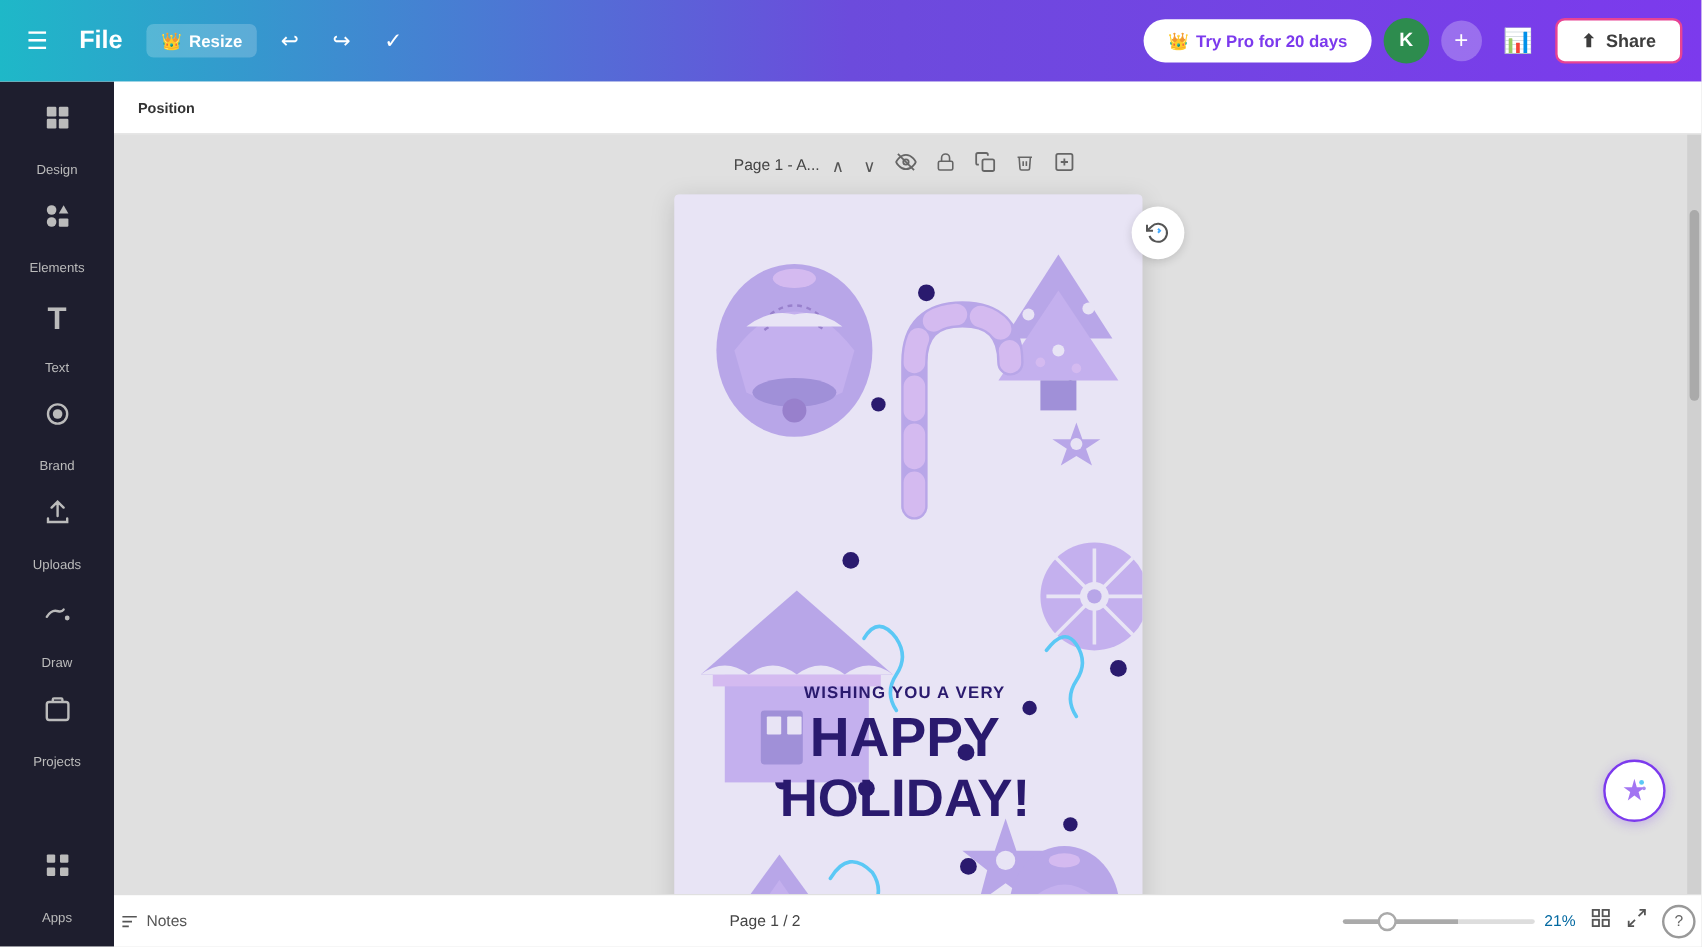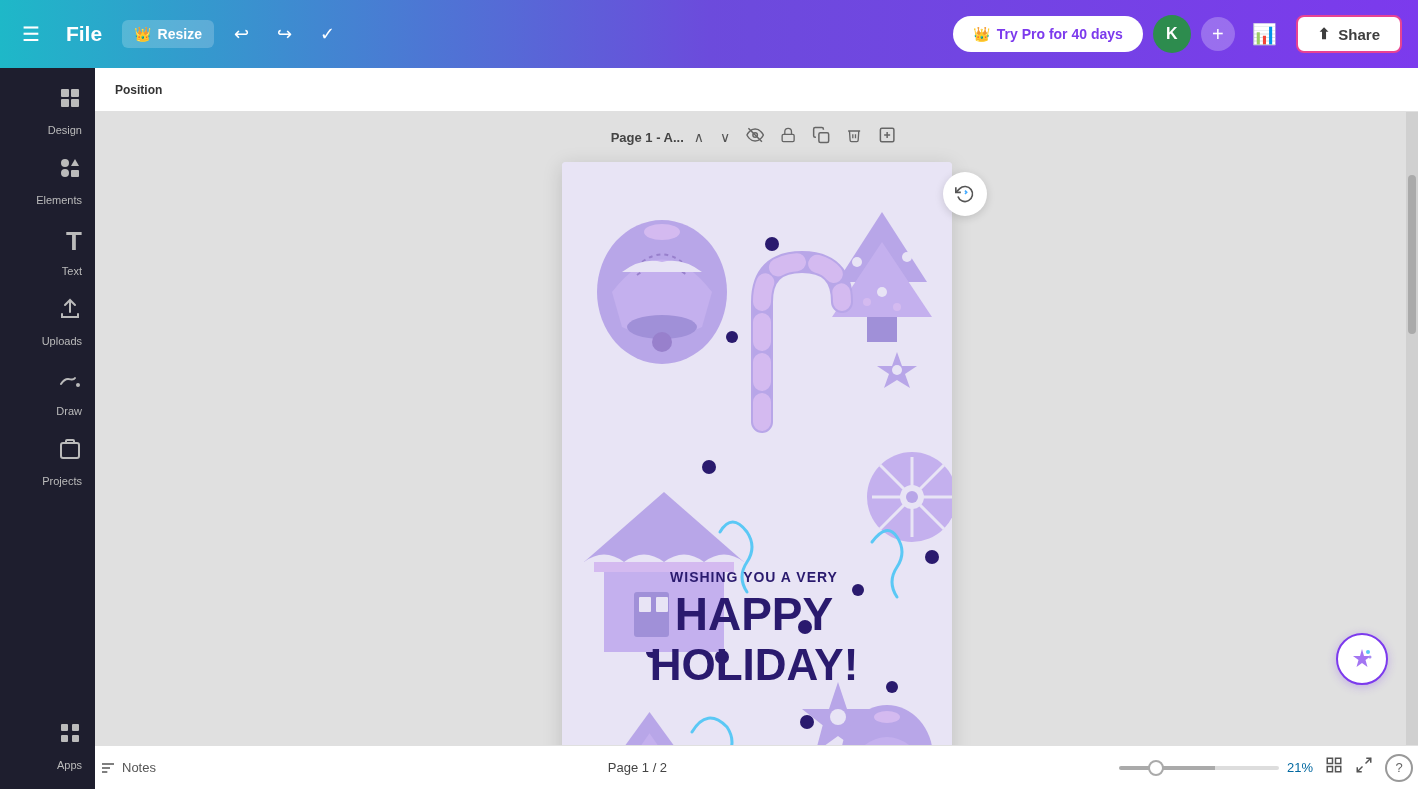--- a/index.html
+++ b/index.html
@@ -84,22 +84,22 @@
       background: #1e1e2e;
       display: flex;
       flex-direction: column;
       align-items: center;
       padding: 8px 0;
       flex-shrink: 0;
     }
     .sidebar-item {
       display: flex;
       flex-direction: column;
-      align-items: flex-end;
-      gap: 8px;
+      align-items: center;
+      gap: 20px;
       padding: 10px 8px;
       border-radius: 8px;
       cursor: pointer;
       width: 85px;
       color: #ccc;
     }
     .sidebar-item .icon { font-size: 22px; color: #bbb; }
     .sidebar-item .label { font-size: 11px; color: #bbb; }
 
     
@@ -138,21 +138,21 @@
       position: absolute;
       top: 10px;
       left: 50%;
       transform: translateX(-50%);
       display: flex;
       align-items: center;
       gap: 4px;
       background: transparent;
       z-index: 10;
     }
-    .page-label { font-size: 13px; color: #444; font-weight: 700; }
+    .page-label { font-size: 13px; color: #444; font-weight: 400; }
     .page-nav-btn { background: none; border: none; cursor: pointer; color: #555; font-size: 14px; padding: 4px 6px; }
     .page-tool-btn { background: none; border: none; cursor: pointer; color: #555; font-size: 16px; padding: 4px 6px; border-radius: 4px; }
 
     
     .design-card {
       position: absolute;
       top: 50px;
       left: 50%;
       transform: translateX(-50%);
       width: 390px;
@@ -274,21 +274,21 @@
       <span class="crown">👑</span>
       <span>Resize</span>
     </button>
     <button class="icon-btn">↩</button>
     <button class="icon-btn">↪</button>
     <button class="icon-btn">✓</button>
   </div>
   <div class="topbar-right">
     <button class="try-pro-btn">
       <span class="crown">👑</span>
-      <span>Try Pro for 40 days</span>
+      <span>Try Pro for 20 days</span>
     </button>
     <button class="avatar-btn">K</button>
     <button class="add-btn">+</button>
     <button class="chart-btn">📊</button>
     <button class="share-btn">
       <span>⬆</span>
       <span>Share</span>
     </button>
   </div>
 </div>
@@ -314,20 +314,29 @@
           <polygon points="17,3 21,10 13,10" fill="#bbb"></polygon>
           <rect x="13" y="14" width="8" height="7" rx="1" fill="#bbb"></rect>
           <circle cx="7" cy="17" r="4" fill="#bbb"></circle>
         </svg>
       </span>
       <span class="label">Elements</span>
     </div>
     <div class="sidebar-item">
       <span class="icon" style="font-size:26px;font-weight:700;color:#bbb;">T</span>
       <span class="label">Text</span>
+    </div>
+    <div class="sidebar-item">
+      <span class="icon">
+        <svg width="24" height="24" viewBox="0 0 24 24" fill="none">
+          <circle cx="12" cy="12" r="8" stroke="#bbb" stroke-width="2" fill="none"></circle>
+          <circle cx="12" cy="12" r="4" fill="#bbb"></circle>
+        </svg>
+      </span>
+      <span class="label">Brand</span>
     </div>
     <div class="sidebar-item">
       <span class="icon">
         <svg width="24" height="24" viewBox="0 0 24 24" fill="none">
           <path d="M12 3v12M7 8l5-5 5 5" stroke="#bbb" stroke-width="2" stroke-linecap="round"></path>
           <path d="M4 17v3h16v-3" stroke="#bbb" stroke-width="2" stroke-linecap="round"></path>
         </svg>
       </span>
       <span class="label">Uploads</span>
     </div>

